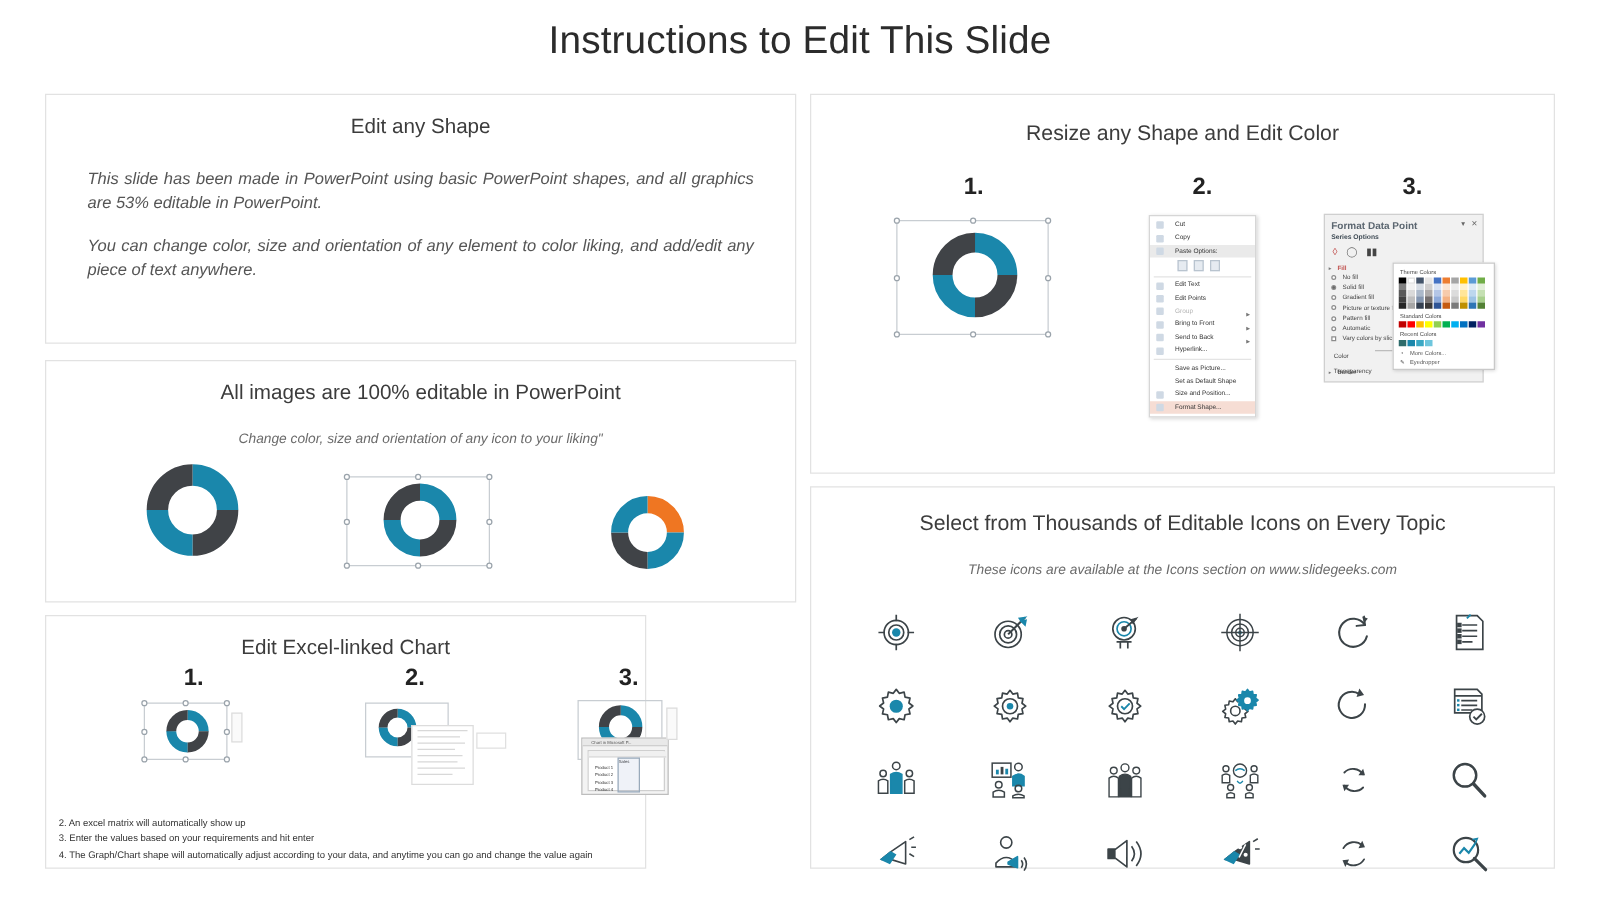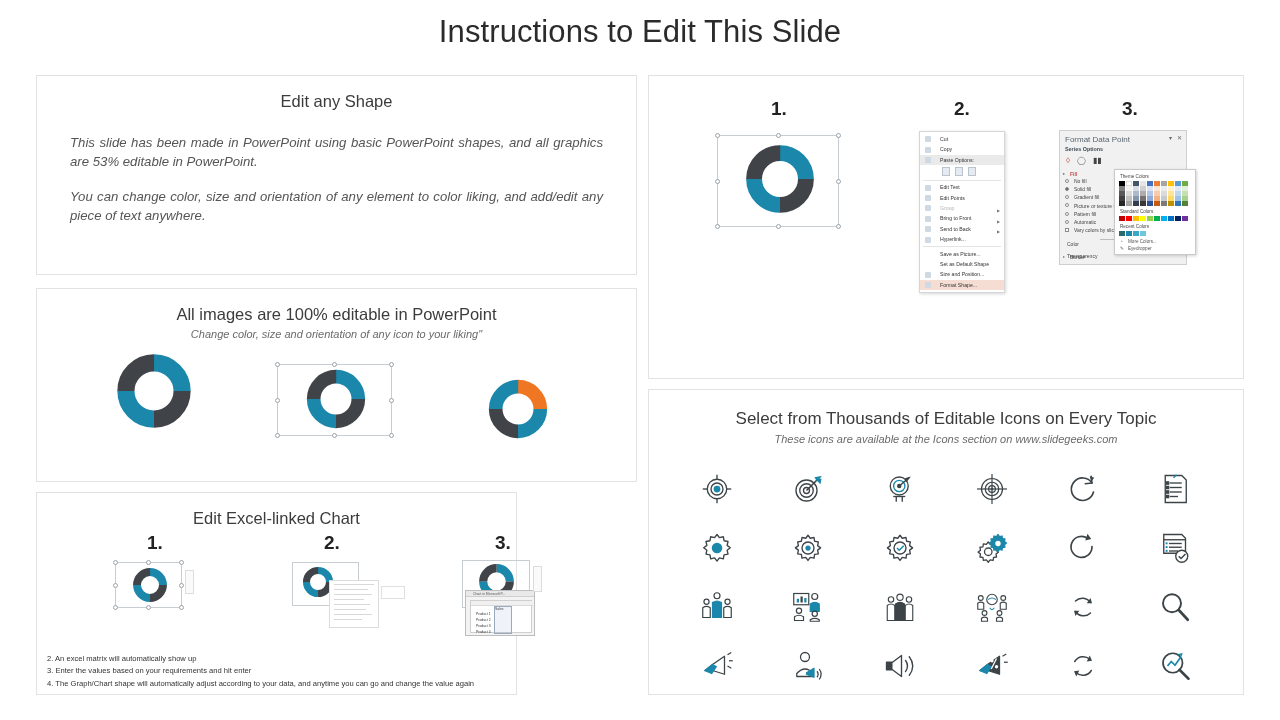--- a/index.html
+++ b/index.html
@@ -22,21 +22,21 @@
   .panel {
     position: absolute; background: #fff;
     border: 1px solid #e2e2e2;
   }
   .panel-title {
     text-align: center; font-size: 16.5px; font-weight: 400;
     color: #3c3c3c; margin-top: 16px;
   }
   .panel-sub {
     text-align: center; font-size: 11px; font-style: italic;
-    color: #6a6a6a; margin-top: 4px;
+    color: #6a6a6a; margin-top: 21px;
   }
 
   
   #panel-edit-shape { left: 36px; top: 75px; width: 601px; height: 200px; }
   #panel-edit-shape .body { padding: 22px 33px 0 33px; }
   #panel-edit-shape .para {
     font-size: 13.2px; font-style: italic; color: #555;
     line-height: 1.45; text-align: justify; margin: 0 0 16px 0;
   }
 
@@ -102,21 +102,21 @@
   .ctx-item .arw { position:absolute; right:4px; top:3.4px; font-size:4px; color:#777; }
   .ctx-sep { height:1px; background:#e4e4e4; margin:1.5px 3px; }
   .paste-icons { height: 13px; padding-left: 22px; display:flex; gap:5px; align-items:center; }
   .paste-icons i { width: 8px; height: 9px; background: #e6ebf1; border:1px solid #b9c4cf; display:block; }
 
   
   .fdp {
     position: absolute; background: #f1f1f1; border: 1px solid #cfcfcf;
     font-size: 5px; color: #444;
   }
-  .fdp-title { font-size: 8px; color:#5b6670; padding: 4px 0 2px 5px; }
+  .fdp-title { font-size: 8px; color:#5b6670; padding: 4px 0 2px 5px; font-weight: bold; }
   .fdp-sub { font-size: 5.4px; font-weight: bold; color:#3f4b55; padding-left:5px; }
   .fdp-close { position:absolute; right:4px; top:3px; font-size:6px; color:#666; }
   .fdp-min { position:absolute; right:14px; top:3px; font-size:6px; color:#666; }
   .fdp-tabs { display:flex; gap:7px; padding:4px 0 3px 6px; align-items:center; }
   .fdp-opt { padding-left: 14px; height: 8.2px; line-height: 8.2px; position: relative; }
   .fdp-opt .rad {
     position:absolute; left:5px; top:1.9px; width:4px; height:4px;
     border:1px solid #8b8b8b; border-radius:50%; background:#fff;
   }
   .fdp-opt .rad.on { background:#666; }
@@ -259,20 +259,21 @@
     </div>
 
     <div class="excel-steps">
       <div>2. An excel matrix will automatically show up</div>
       <div>3. Enter the values based on your requirements and hit enter</div>
       <div>4. The Graph/Chart shape will automatically adjust according to your data, and anytime you can go and change the value again</div>
     </div>
   </div>
 
   <div class="panel" id="panel-resize">
+    <div class="panel-title" style="font-size:17px; margin-top:21px;">Resize any Shape and Edit Color</div>
 
     <div class="resize-row" style="margin-top:22px;">
 
       <div class="resize-num" style="left:122px;">1.</div>
       <div class="sel-box" style="left:68px; top:37px; width:122px; height:92px;">
         <div class="handle" style="left:-3px; top:-3px;"></div>
         <div class="handle" style="left:58px; top:-3px;"></div>
         <div class="handle" style="right:-3px; top:-3px;"></div>
         <div class="handle" style="left:-3px; top:43px;"></div>
         <div class="handle" style="right:-3px; top:43px;"></div>

